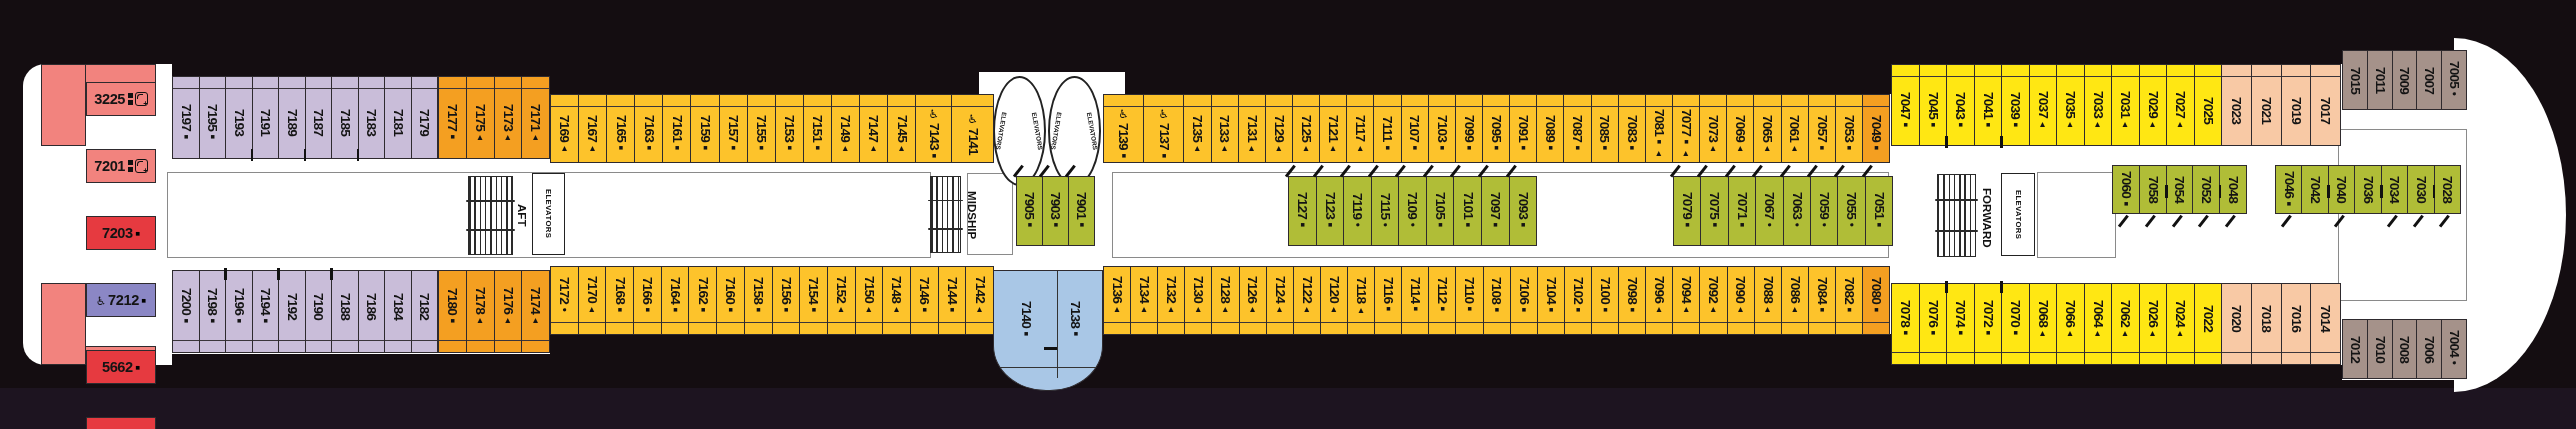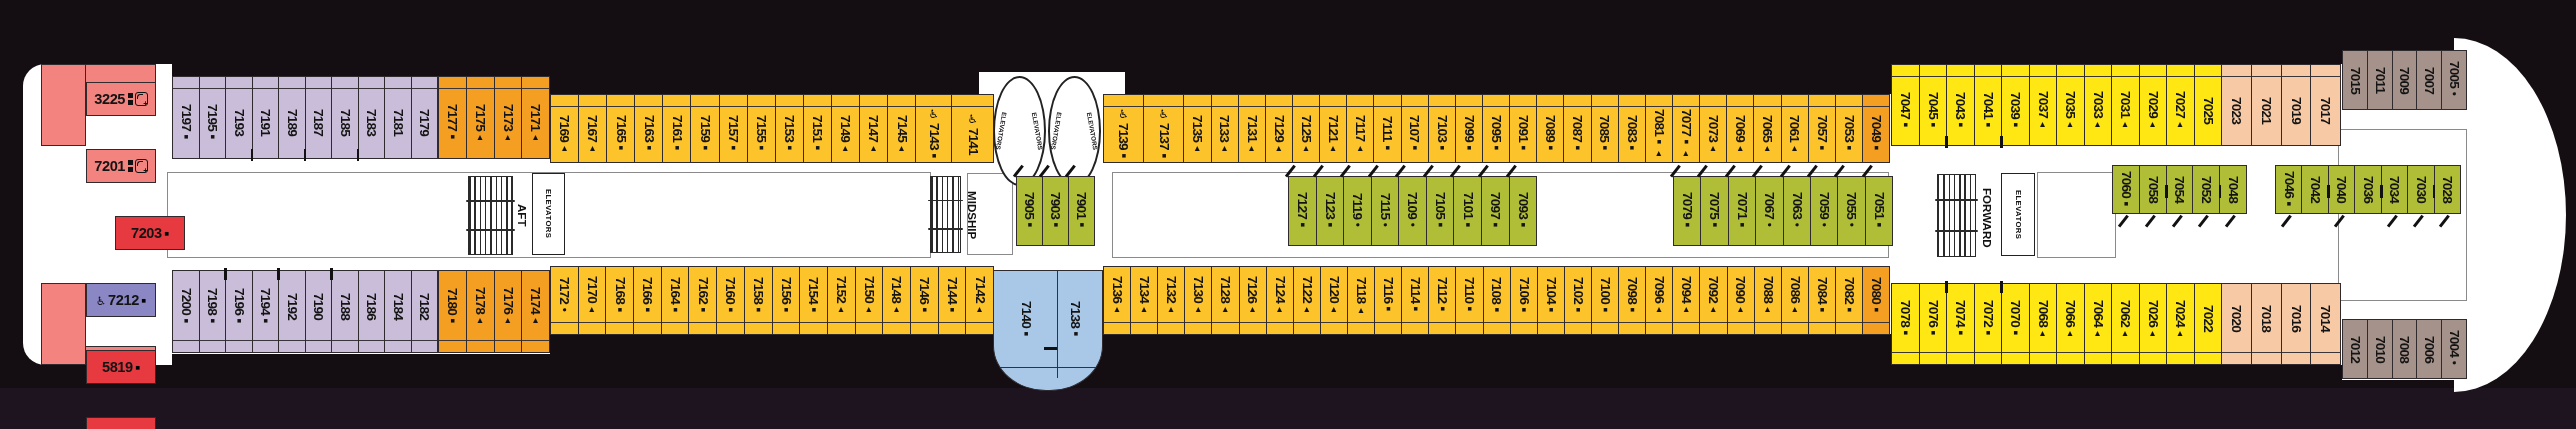--- a/index.html
+++ b/index.html
@@ -922,30 +922,30 @@
       <div class="sofa"></div>
     </div>
     <div class="stackcell c-pink abs" style="left: 86px; top: 115px; width: 70px; height: 34px;">
       <span class="htext">7201</span>
       <div class="sq2">
         <i></i>
         <i></i>
       </div>
       <div class="sofa"></div>
     </div>
-    <div class="stackcell c-red abs" style="left: 86px; top: 148px; width: 70px; height: 34px; margin-left: 29px;">
+    <div class="stackcell c-red abs" style="left: 86px; top: 148px; width: 70px; height: 34px;">
       <span class="htext">7203</span>
       <span class="supsq">■</span>
     </div>
     <div class="stackcell c-purple abs" style="left: 86px; top: 181px; width: 70px; height: 34px;">
       <span class="htext"><span class="wc">♿ </span>7212</span>
       <span class="supsq">■</span>
     </div>
     <div class="stackcell c-red abs" style="left: 86px; top: 214px; width: 70px; height: 34px;">
-      <span class="htext">5819</span>
+      <span class="htext">5662</span>
       <span class="supsq">■</span>
     </div>
     <div class="stackcell c-red abs" style="left: 86px; top: 247px; width: 70px; height: 34px;">
       <span class="htext">7206</span>
       <span class="supsq">■</span>
     </div>
     <div class="bluewrap abs" style="left: 993px; top: 270px; width: 110px; height: 121px;">
       <div class="bluediv"></div>
       <div class="bluearc"></div>
       <div class="tieh"></div>

